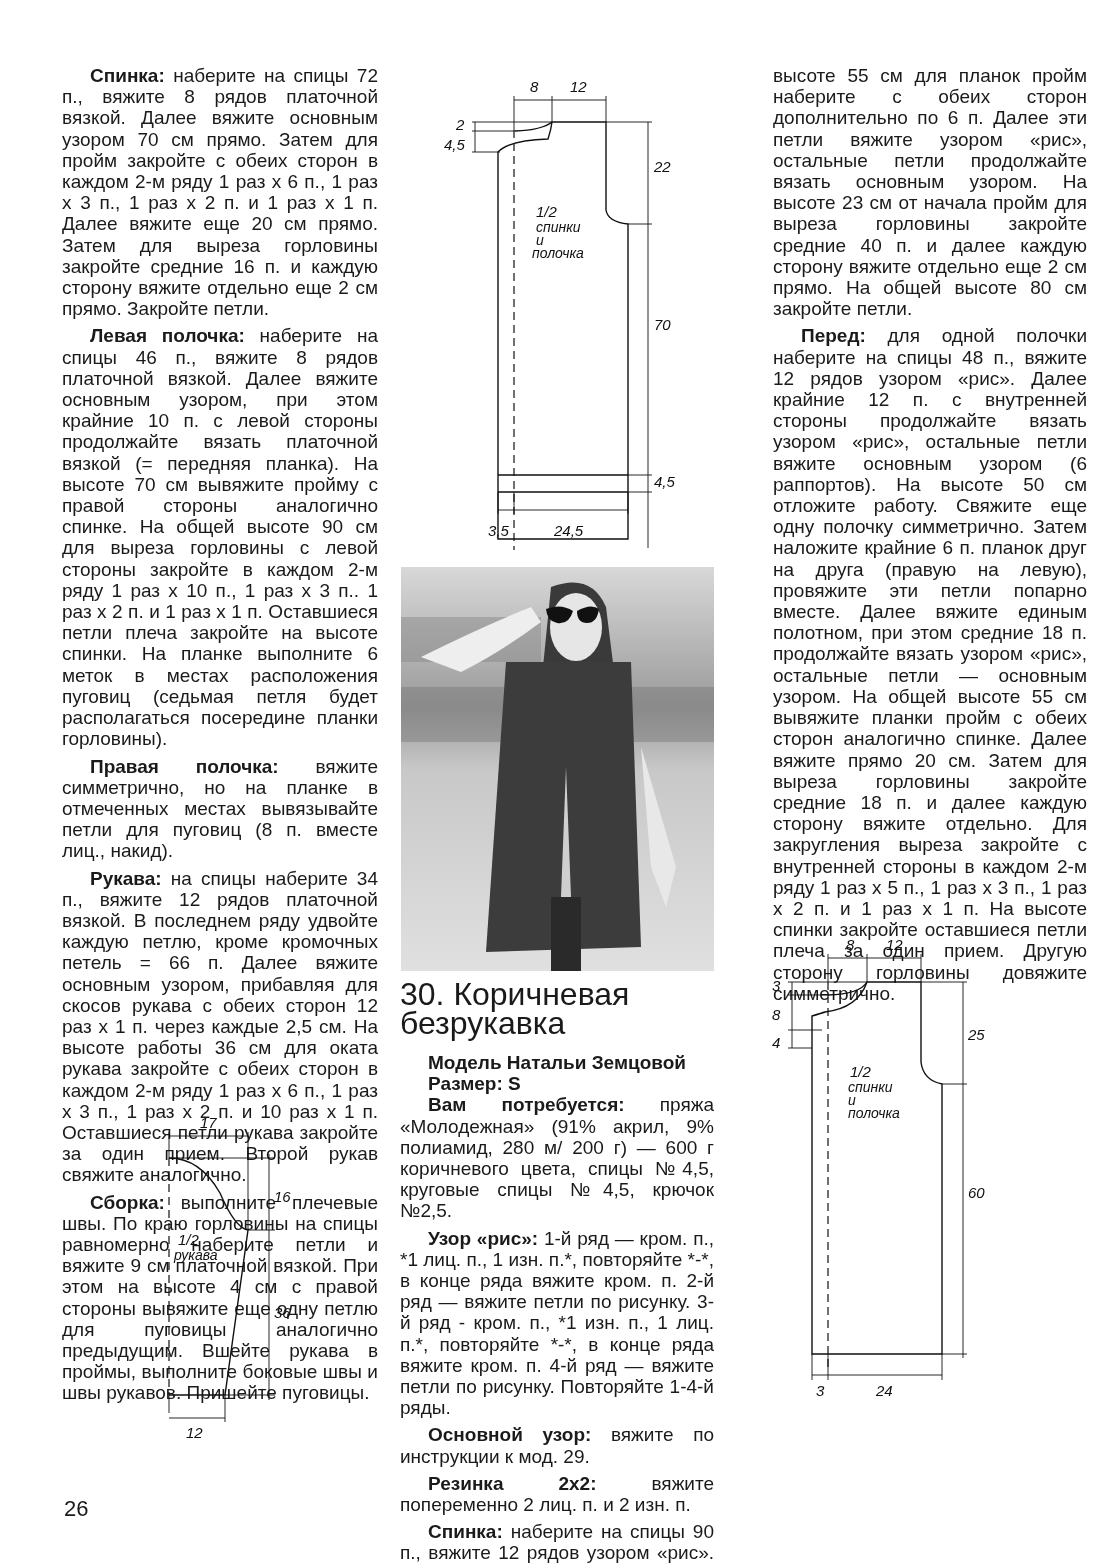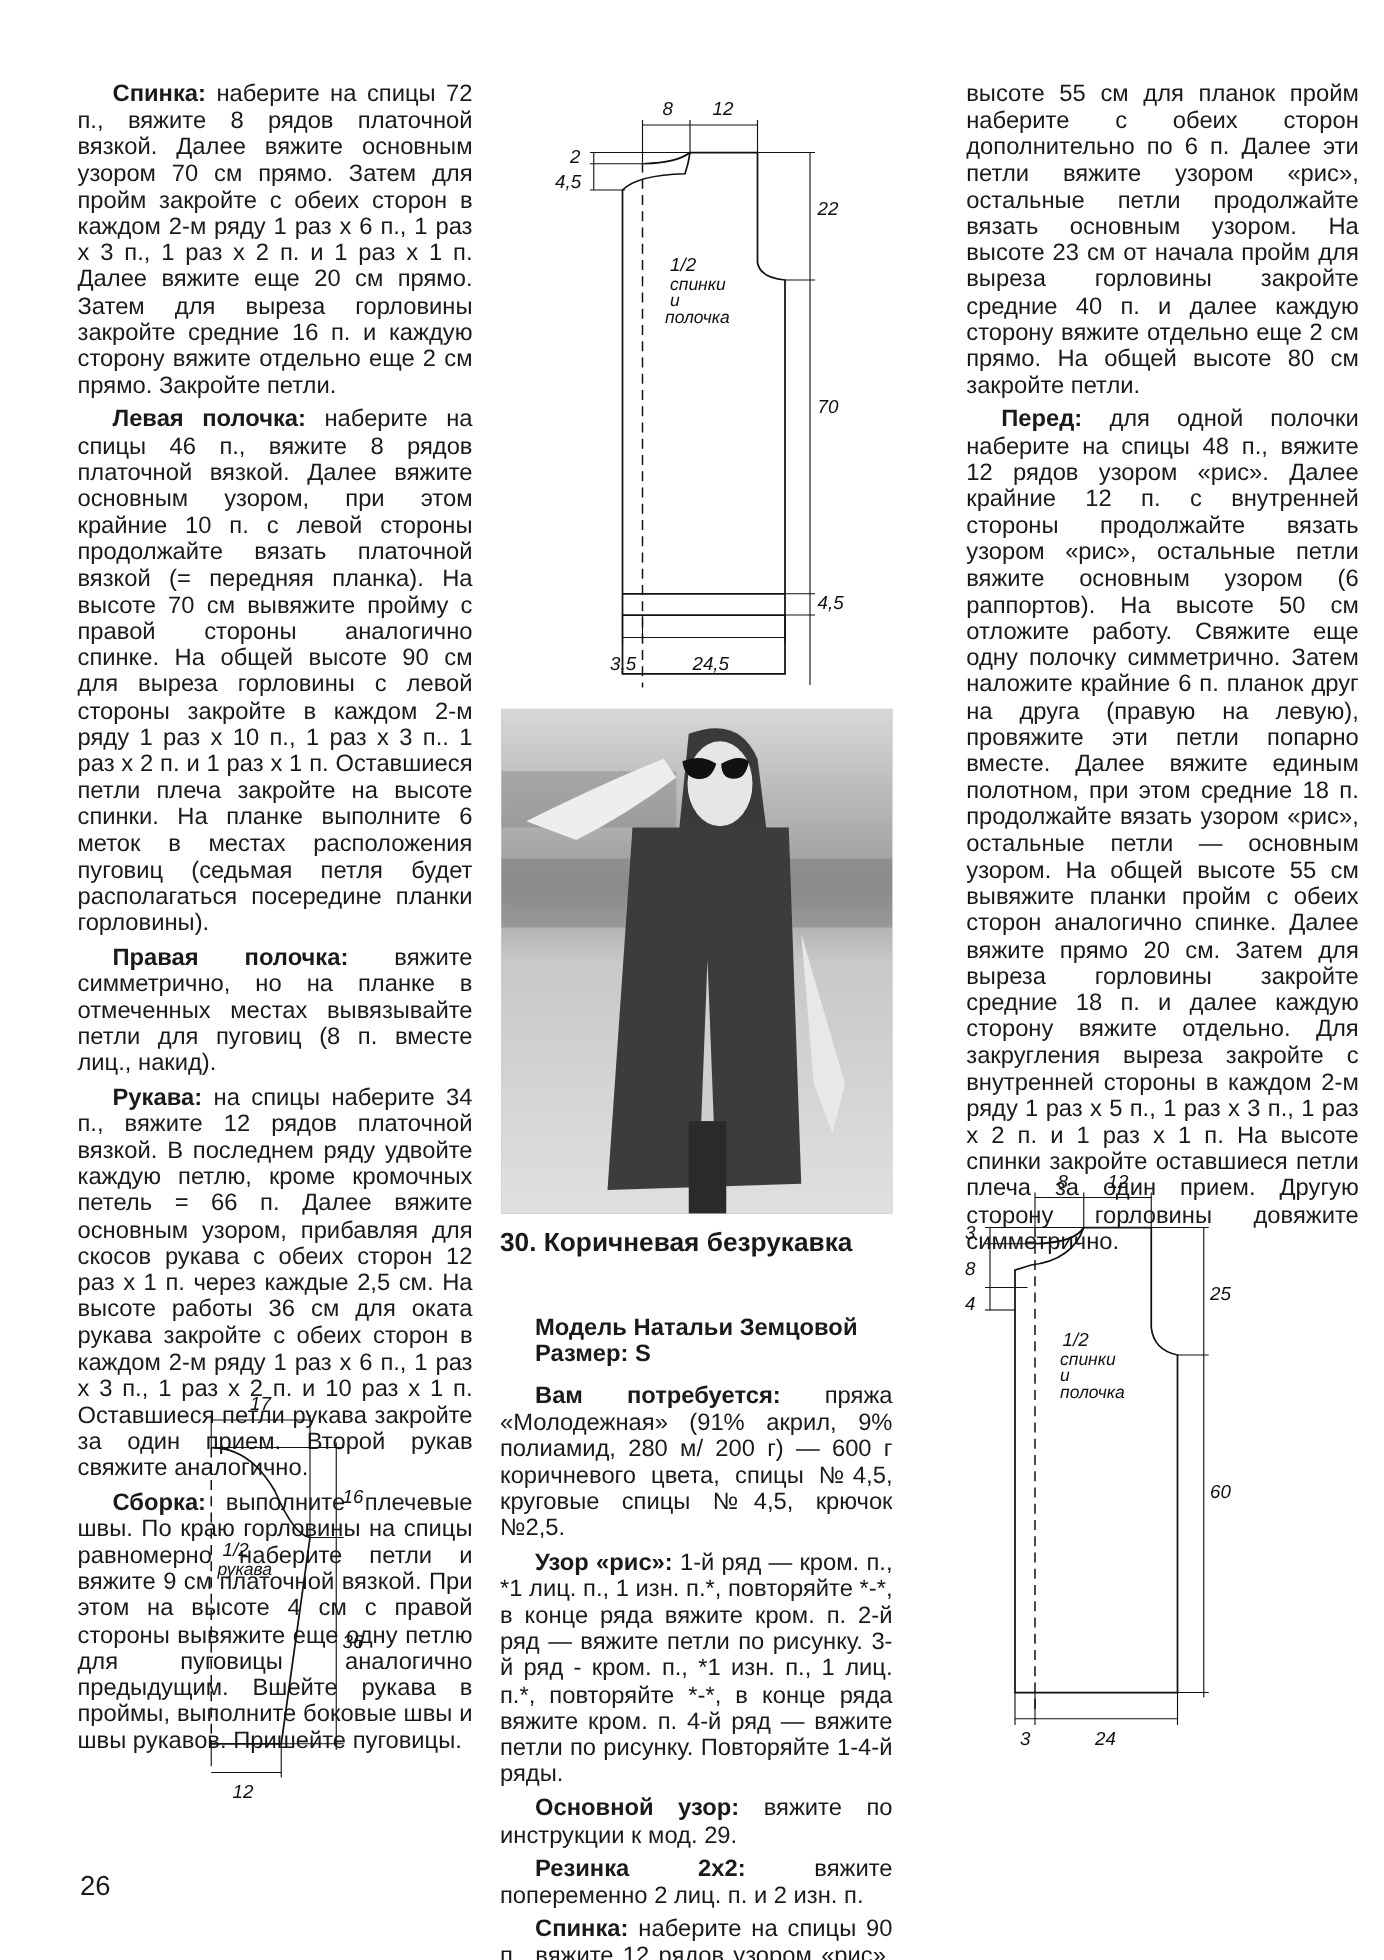--- a/index.html
+++ b/index.html
@@ -3,21 +3,21 @@
 <meta charset="utf-8">
 <style>
   html, body { margin:0; padding:0; background:#ffffff; }
   body { width:1107px; height:1568px; position:relative; overflow:hidden; font-family:"Liberation Sans", sans-serif; color:#1a1a1a; }
   .col { position:absolute; font-family:"Liberation Sans", sans-serif; font-size:19px; line-height:21.2px; text-align:justify; }
   .col p { margin:0 0 6px 0; text-indent:28px; }
   .col p b { font-weight:bold; }
   #col-left { left:62px; top:65px; width:316px; }
   #col-right { left:736px; top:65px; width:314px;margin-left:37px; }
   #col-mid { left:400px; top:1052px; width:314px; }
-  #article-title { position:absolute; left:400px; top:980px; width:320px; font-size:21px; line-height:29px; font-weight:bold; margin:0; font-family:"Liberation Sans", sans-serif; }
+  #article-title { position:absolute; left:400px; top:980px; width:320px; font-size:32px; line-height:29px; font-weight:normal; margin:0; font-family:"Liberation Sans", sans-serif; }
   #page-number { position:absolute; left:64px; top:1496px; font-size:22px; font-family:"Liberation Sans", sans-serif; }
   .diagram { position:absolute; }
   .diagram svg text { font-family:"Liberation Sans", sans-serif; font-style:italic; fill:#111; }
   #photo { position:absolute; left:401px; top:567px; width:313px; height:404px; overflow:hidden; background:#bdbdbd; }
 </style>
 </head>
 <body>
 
 <div id="col-left" class="col">
   <p><b>Спинка:</b><span> наберите на спицы 72 п., вяжите 8 рядов платочной вязкой. Далее вяжите основным узором 70 см прямо. Затем для пройм закройте с обеих сторон в каждом 2-м ряду 1 раз х 6 п., 1 раз х 3 п., 1 раз х 2 п. и 1 раз х 1 п. Далее вяжите еще 20 см прямо. Затем для выреза горловины закройте средние 16 п. и каждую сторону вяжите отдельно еще 2 см прямо. Закройте петли.</span></p>
@@ -100,21 +100,21 @@
     <path d="M105 95 L230 95 L240 380 L85 385 Z" fill="#3c3c3c"></path>
     <path d="M165 200 L170 330 L160 330 Z" fill="#cfcfcf"></path>
     <rect x="150" y="330" width="30" height="74" fill="#2a2a2a"></rect>
   </svg>
 </div>
 
 <h1 id="article-title">30. Коричневая безрукавка</h1>
 
 <div id="col-mid" class="col">
   <p style="margin-bottom:0"><b>Модель Натальи Земцовой</b></p>
-  <p style="margin-bottom:12px"><b>Размер: S</b></p>
+  <p style="margin-bottom:0"><b>Размер: S</b></p>
   <p><b>Вам потребуется:</b><span> пряжа «Молодежная» (91% акрил, 9% полиамид, 280 м/ 200 г) — 600 г коричневого цвета, спицы №4,5, круговые спицы №4,5, крючок №2,5.</span></p>
   <p><b>Узор «рис»:</b><span> 1-й ряд — кром. п., *1 лиц. п., 1 изн. п.*, повторяйте *-*, в конце ряда вяжите кром. п. 2-й ряд — вяжите петли по рисунку. 3-й ряд - кром. п., *1 изн. п., 1 лиц. п.*, повторяйте *-*, в конце ряда вяжите кром. п. 4-й ряд — вяжите петли по рисунку. Повторяйте 1-4-й ряды.</span></p>
   <p><b>Основной узор:</b><span> вяжите по инструкции к мод. 29.</span></p>
   <p><b>Резинка 2х2:</b><span> вяжите попеременно 2 лиц. п. и 2 изн. п.</span></p>
   <p><b>Спинка:</b><span> наберите на спицы 90 п., вяжите 12 рядов узором «рис». Далее вяжите основным узором, распределяя 15 раппортов между кром. петлями. На</span></p>
 </div>
 
 <div id="col-right" class="col">
   <p style="text-indent:0"><span>высоте 55 см для планок пройм наберите с обеих сторон дополнительно по 6 п. Далее эти петли вяжите узором «рис», остальные петли продолжайте вязать основным узором. На высоте 23 см от начала пройм для выреза горловины закройте средние 40 п. и далее каждую сторону вяжите отдельно еще 2 см прямо. На общей высоте 80 см закройте петли.</span></p>
   <p><b>Перед:</b><span> для одной полочки наберите на спицы 48 п., вяжите 12 рядов узором «рис». Далее крайние 12 п. с внутренней стороны продолжайте вязать узором «рис», остальные петли вяжите основным узором (6 раппортов). На высоте 50 см отложите работу. Свяжите еще одну полочку симметрично. Затем наложите крайние 6 п. планок друг на друга (правую на левую), провяжите эти петли попарно вместе. Далее вяжите единым полотном, при этом средние 18 п. продолжайте вязать узором «рис», остальные петли — основным узором. На общей высоте 55 см вывяжите планки пройм с обеих сторон аналогично спинке. Далее вяжите прямо 20 см. Затем для выреза горловины закройте средние 18 п. и далее каждую сторону вяжите отдельно. Для закругления выреза закройте с внутренней стороны в каждом 2-м ряду 1 раз х 5 п., 1 раз х 3 п., 1 раз х 2 п. и 1 раз х 1 п. На высоте спинки закройте оставшиеся петли плеча за один прием. Другую сторону горловины довяжите симметрично.</span></p>

